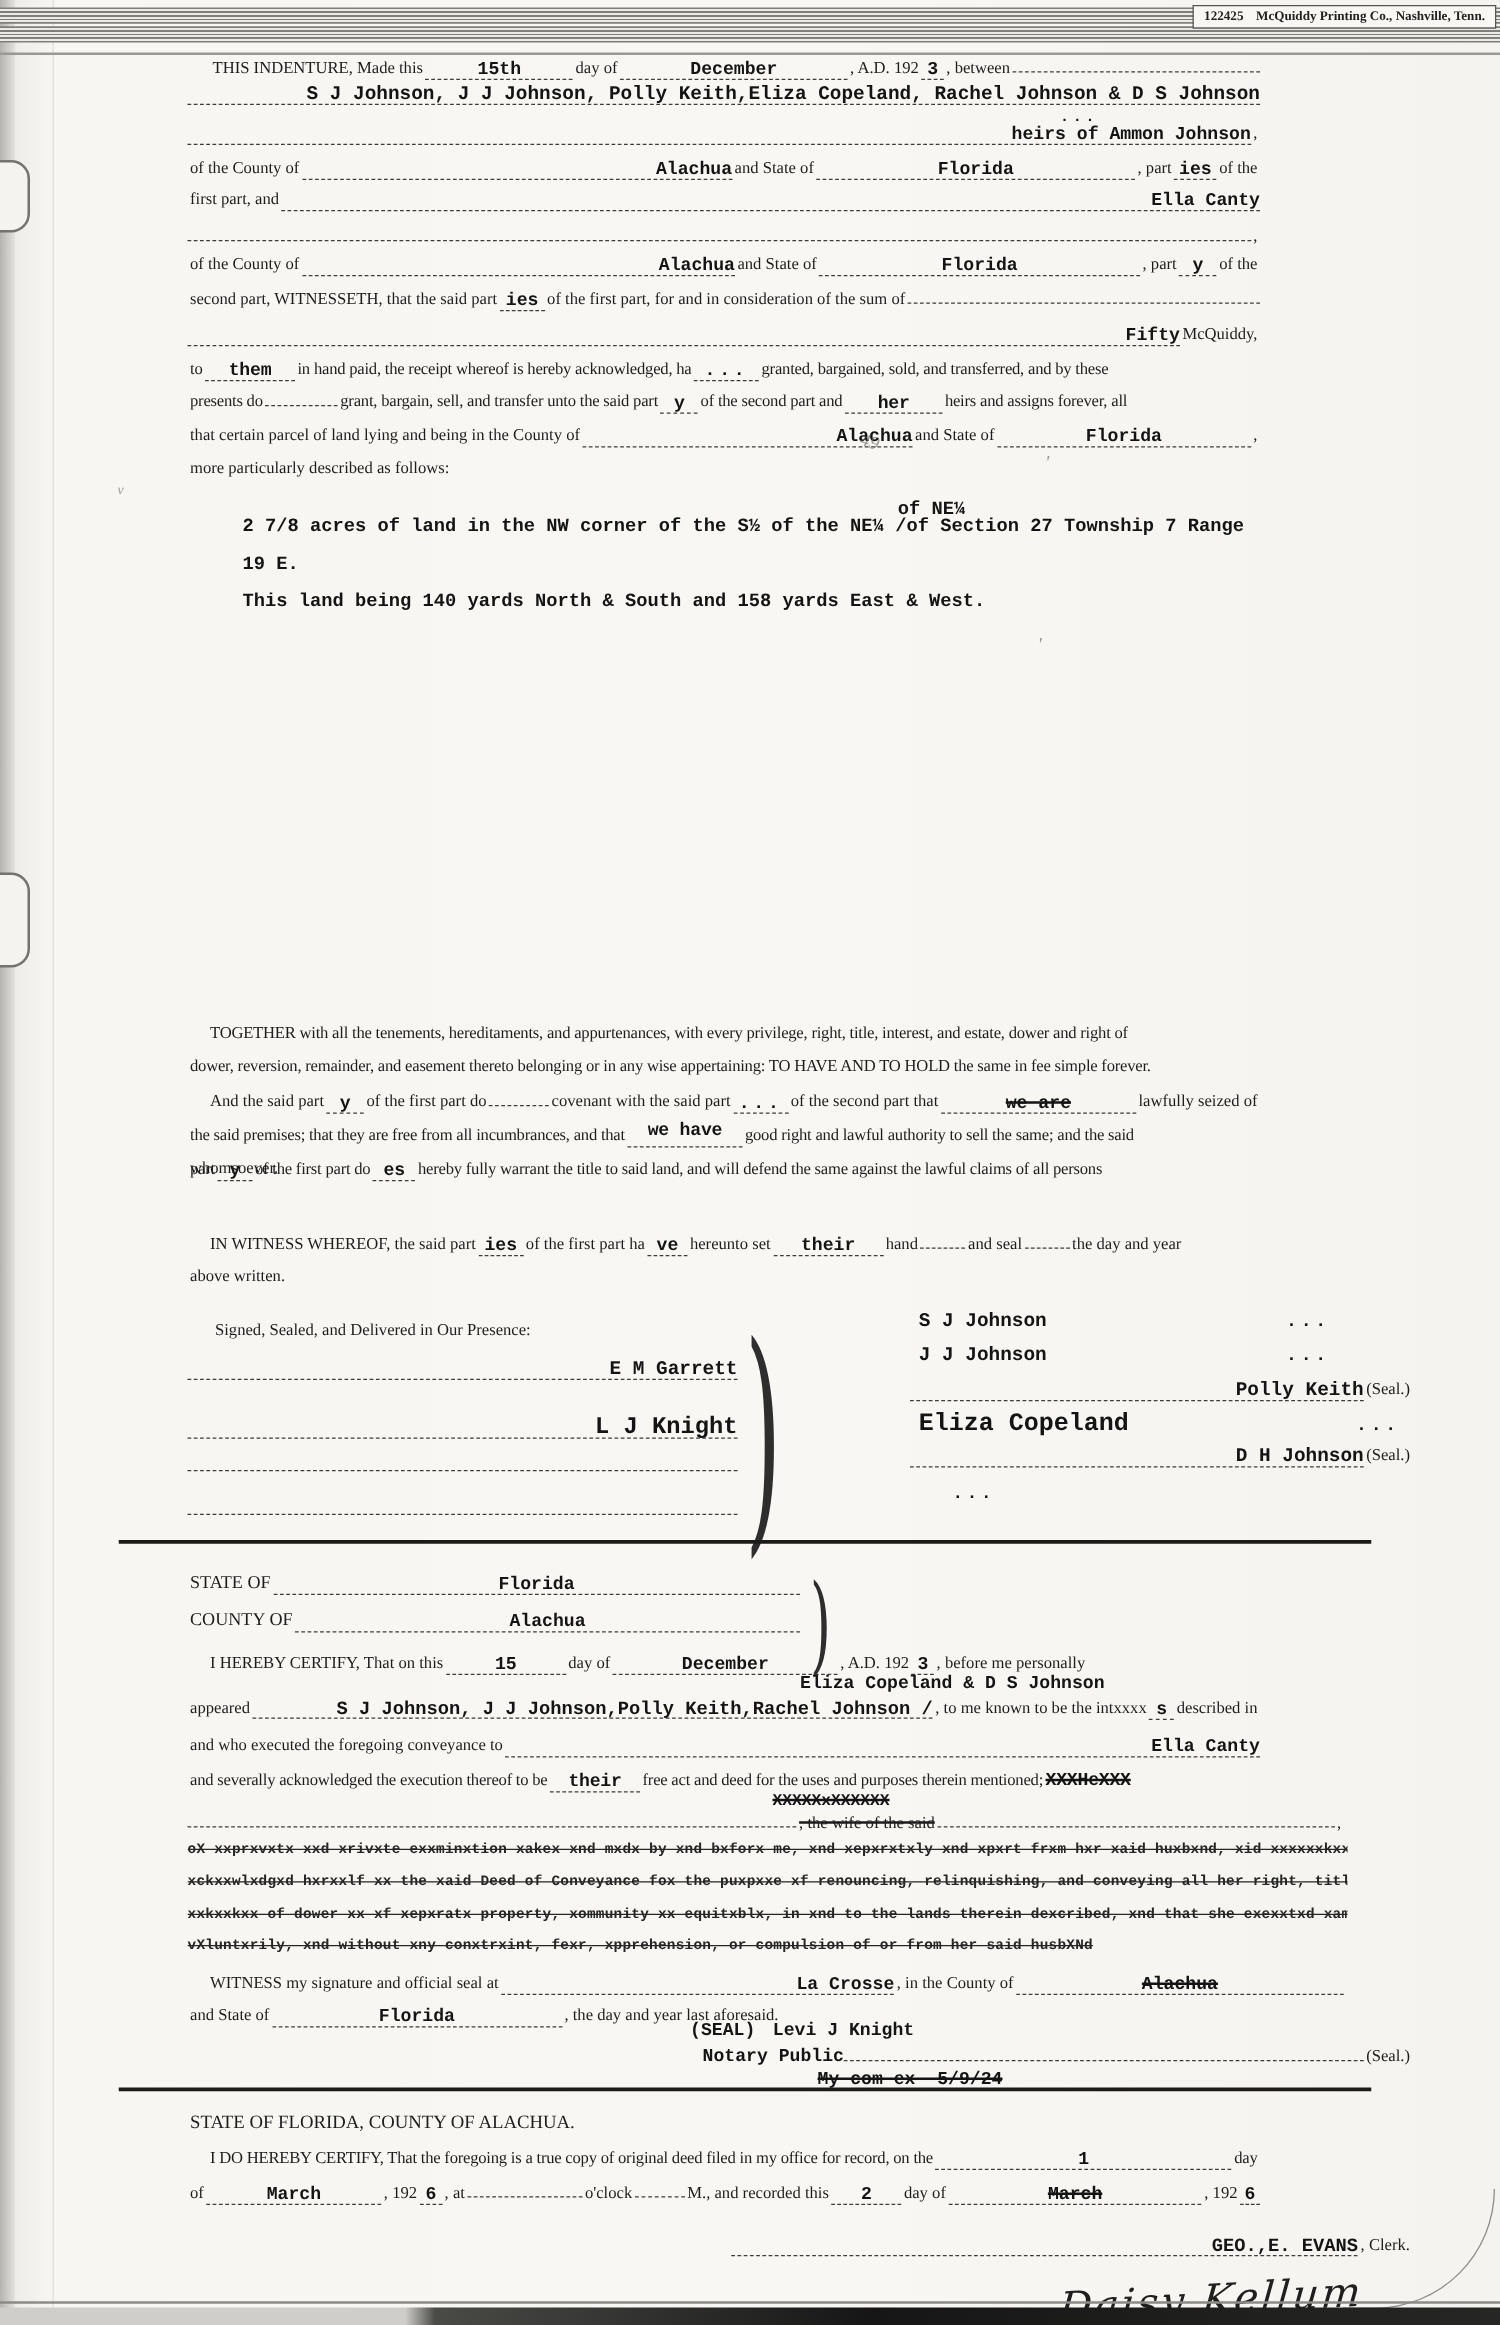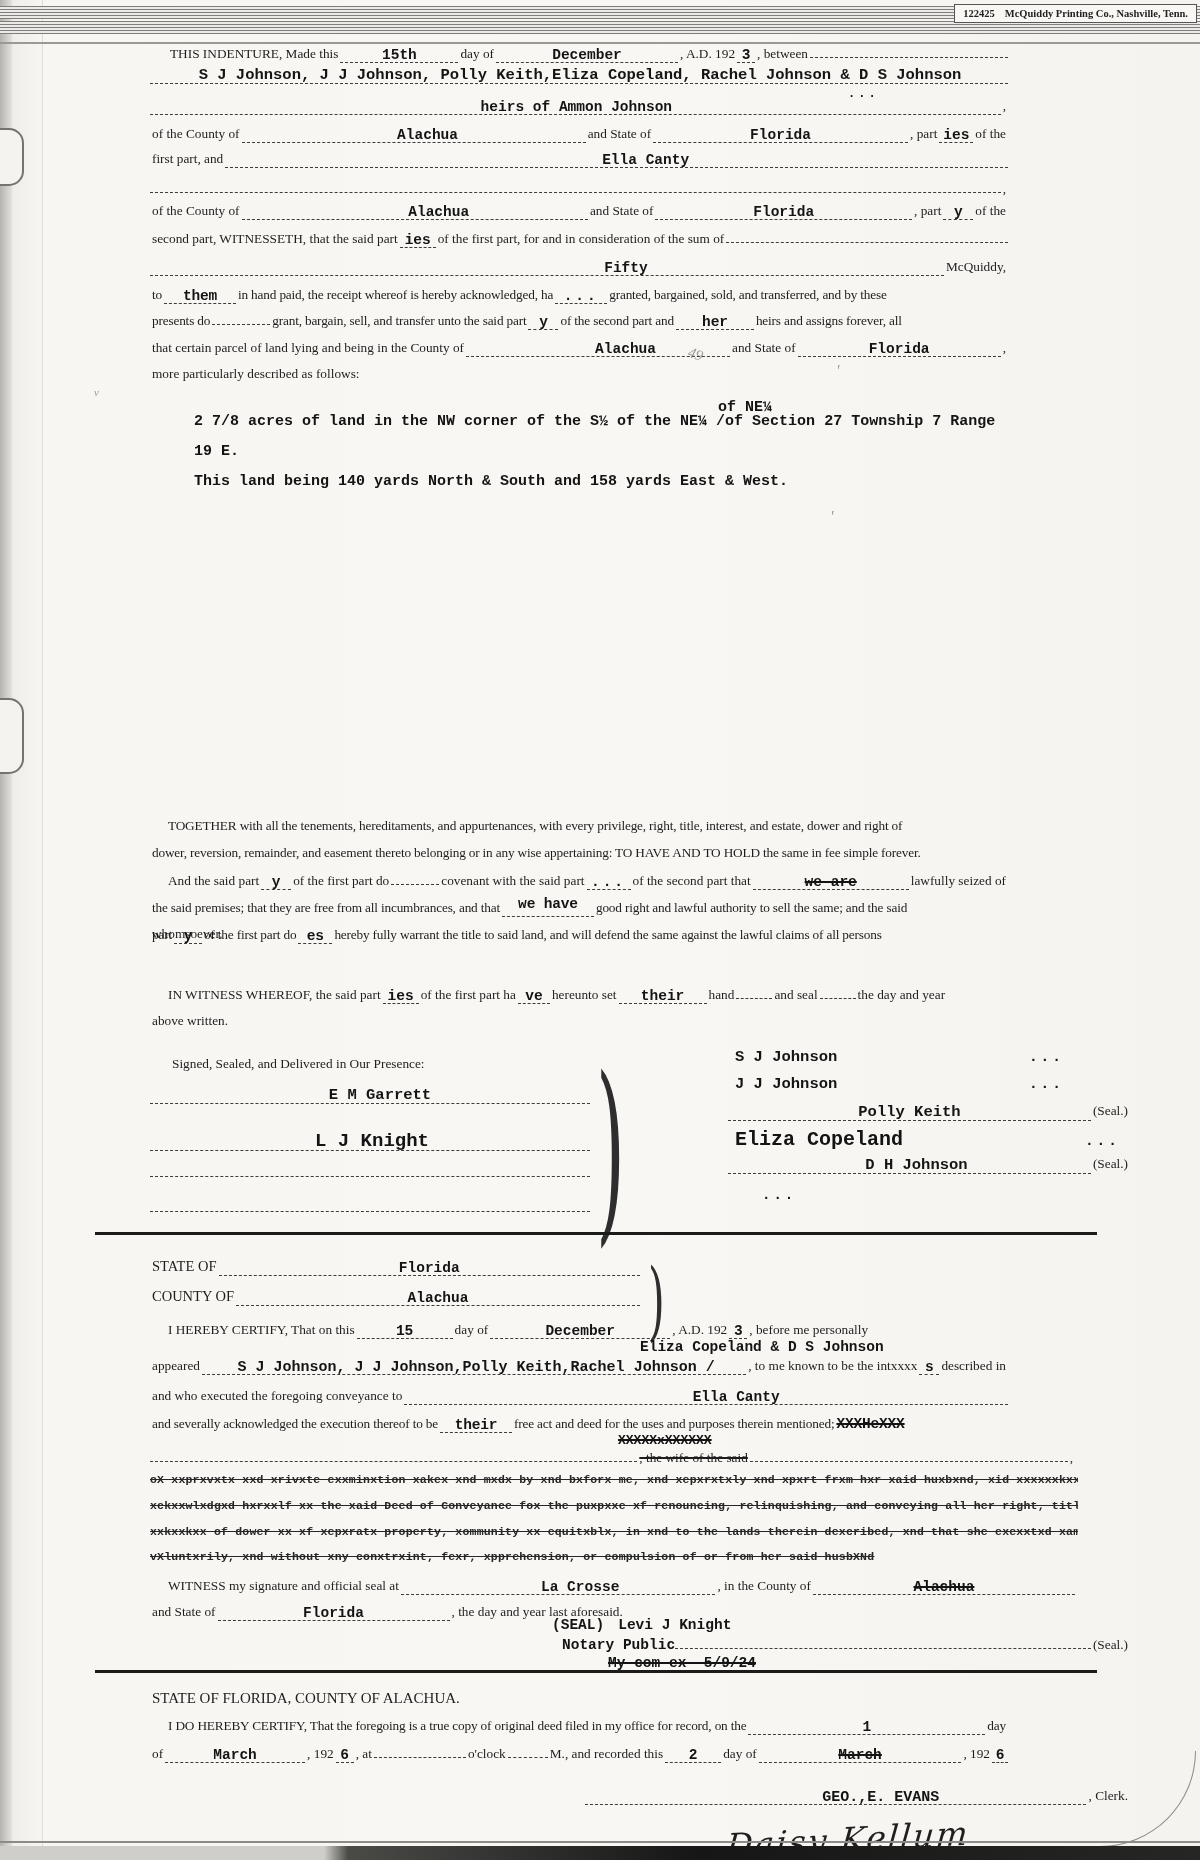--- a/index.html
+++ b/index.html
@@ -8,21 +8,21 @@
   .page{position:relative;width:1200px;height:1860px;overflow:hidden;color:#1d1d1d;
         background:linear-gradient(90deg,#d8d7d3 0,#efeeea 14px,#f7f6f2 44px,#f8f7f3 55%,#f4f3ef 100%)}
   .band{position:absolute;left:0;right:0;background:repeating-linear-gradient(180deg,#7e7e7c 0 1.4px,#eceae6 1.4px 3px)}
   .printlabel{position:absolute;top:5px;right:4px;height:17px;background:#f8f7f3;padding:1px 8px;
               display:flex;align-items:center;gap:10px;font-size:10.5px;font-weight:bold;color:#222;outline:1.5px solid #555}
   .thinline{position:absolute;left:0;right:0;height:1.5px;background:#9a9996}
   .fl{position:absolute;display:flex;align-items:baseline;left:150px;width:858px;font-size:13.3px;white-space:nowrap}
   .p{flex:none;padding:0 2px}
   .f{border-bottom:1.5px dashed #3c3c3c;flex:none;position:relative;text-align:center}
   .fg{flex:1 1 auto}
-  .tl{text-align:center}
+  .tl{text-align:right}
   .t{font-family:"Liberation Mono","DejaVu Sans Mono",monospace;font-weight:600;font-size:14.5px;color:#141414;line-height:1;white-space:pre}
   .f>.t{position:relative;top:1px;display:inline-block}
   .strike{text-decoration:line-through;text-decoration-thickness:1.5px}
   .tight{letter-spacing:-0.18px}
   .dots{letter-spacing:3px;font-weight:bold}
   .desc{position:absolute;left:158px;font-family:"Liberation Mono","DejaVu Sans Mono",monospace;font-weight:600;font-size:15px;color:#141414;white-space:pre}
   .rel{position:relative}
   .ins{position:absolute;left:2px;top:-14px;font-size:15px}
   .xline{position:absolute;left:150px;width:928px;font-family:"Liberation Mono","DejaVu Sans Mono",monospace;
          font-weight:600;font-size:11.5px;letter-spacing:.2px;color:#262626;text-decoration:line-through;

